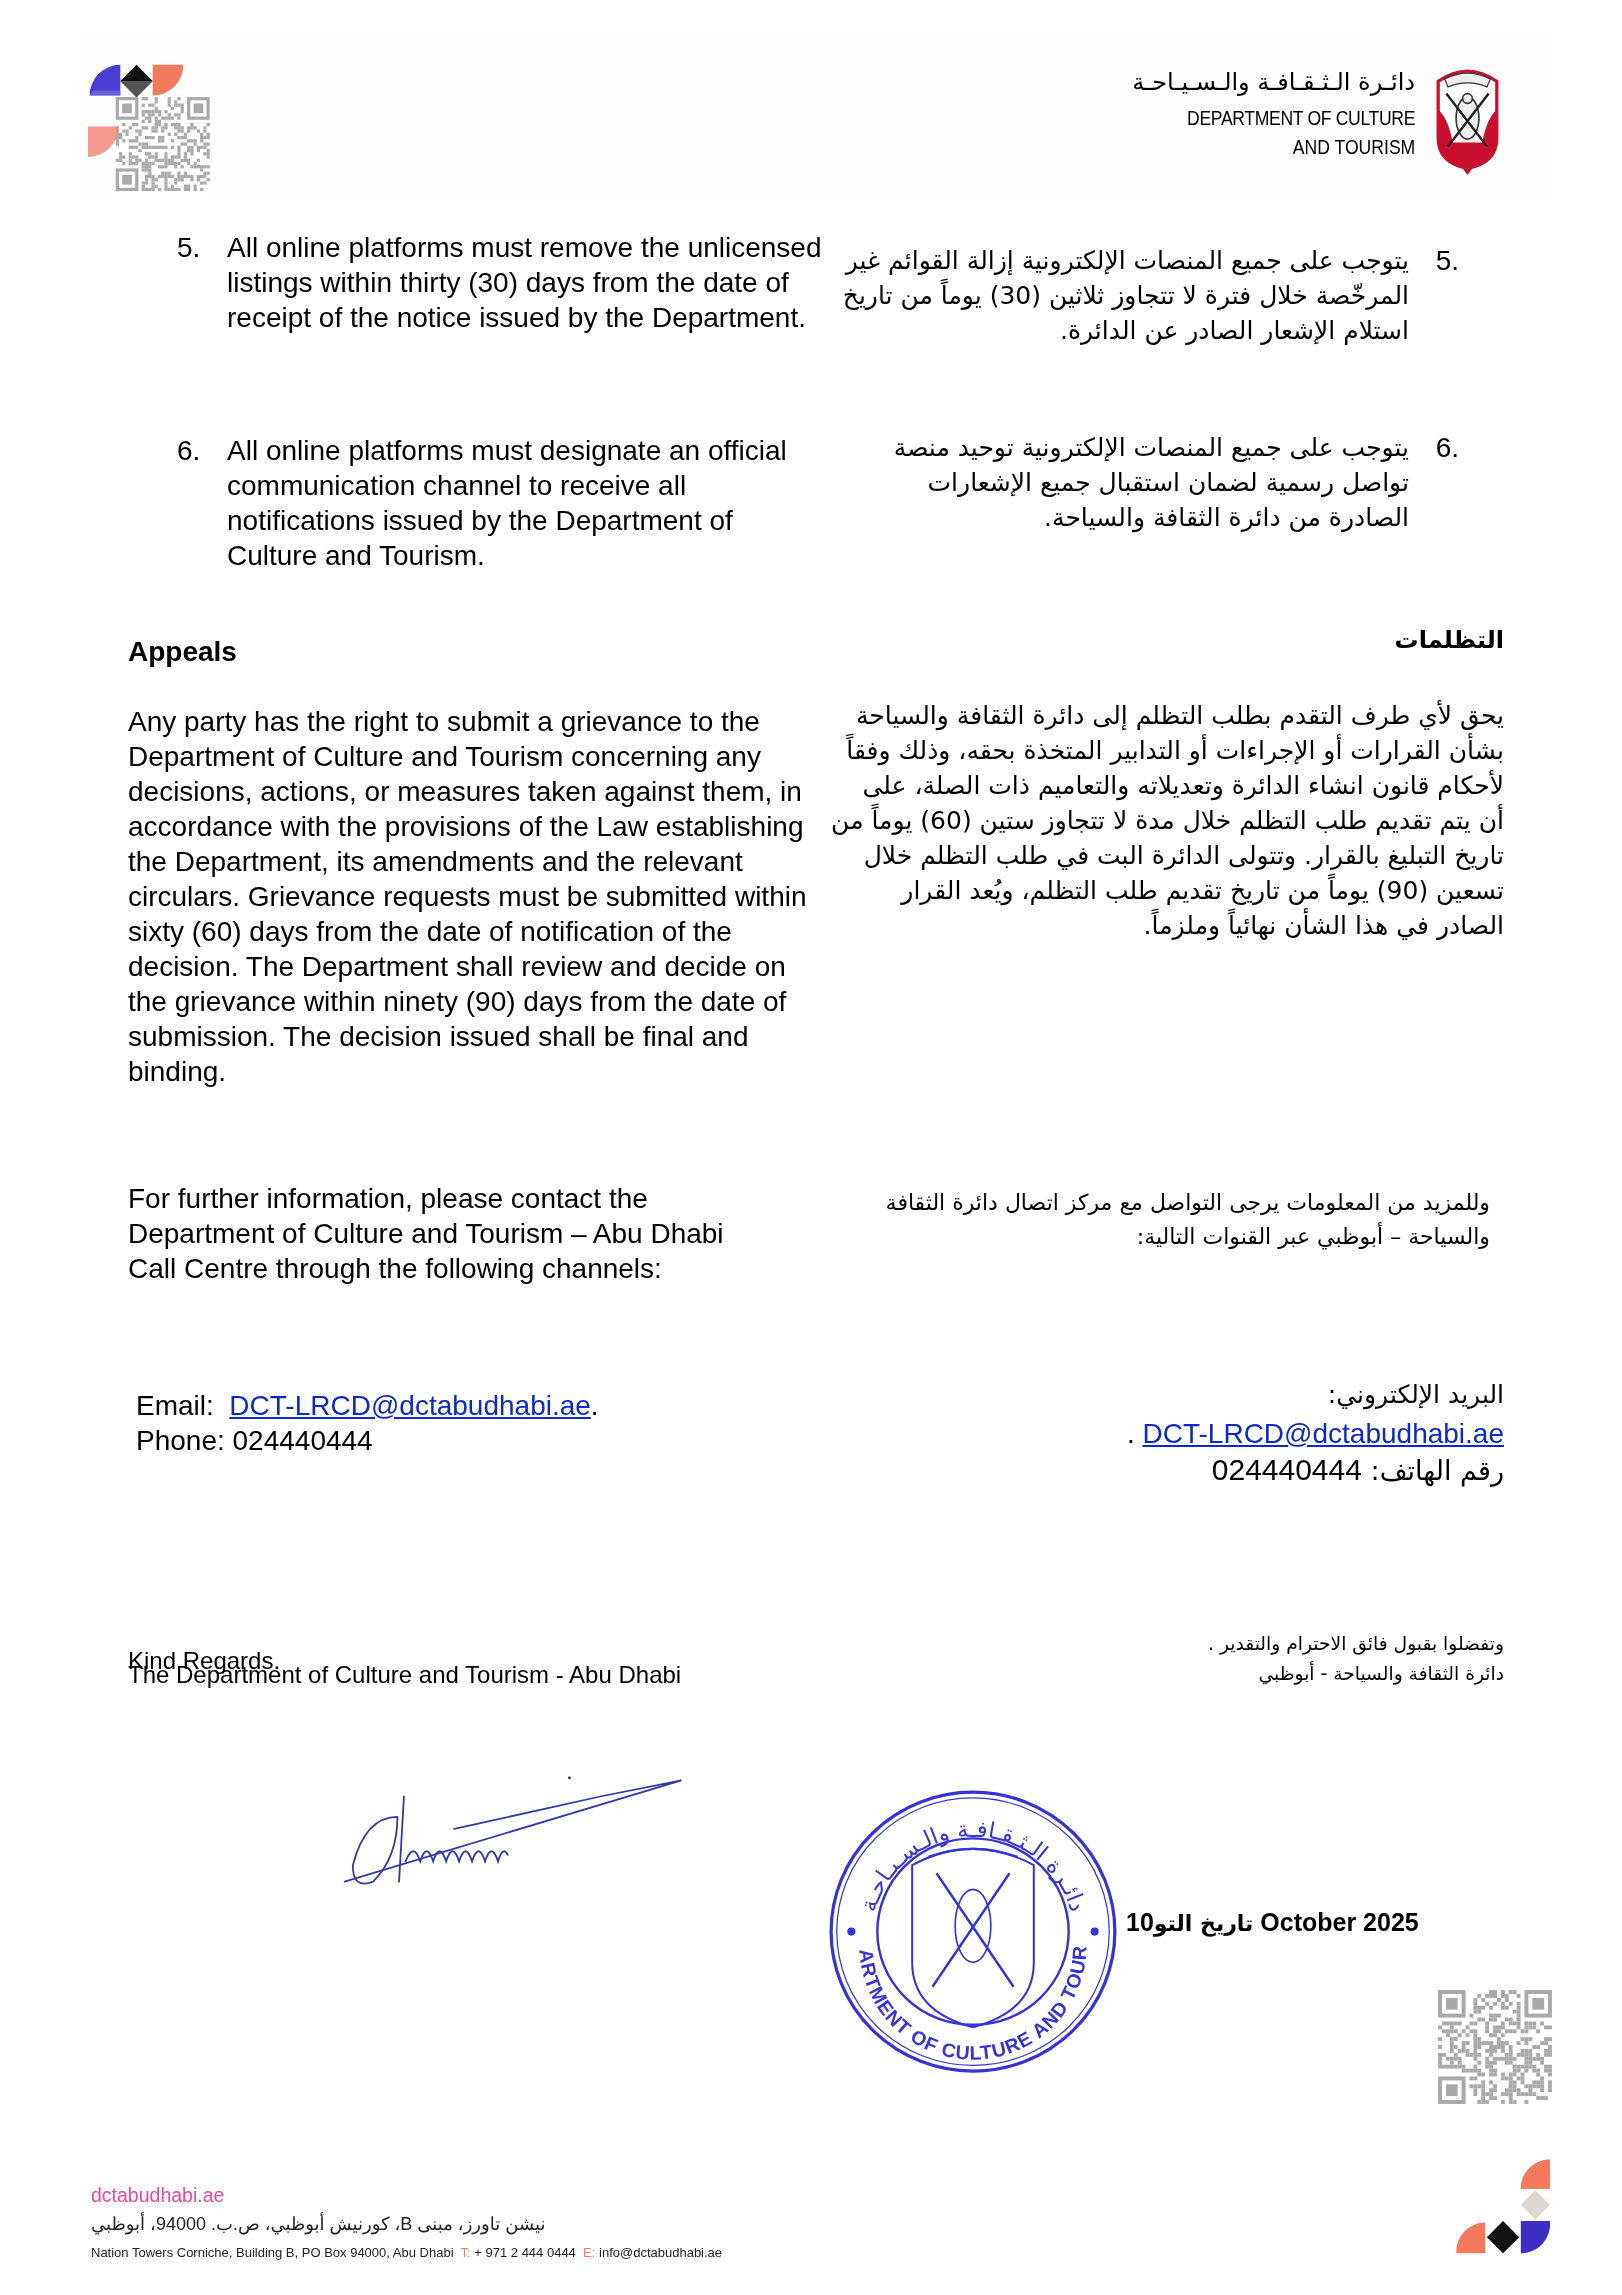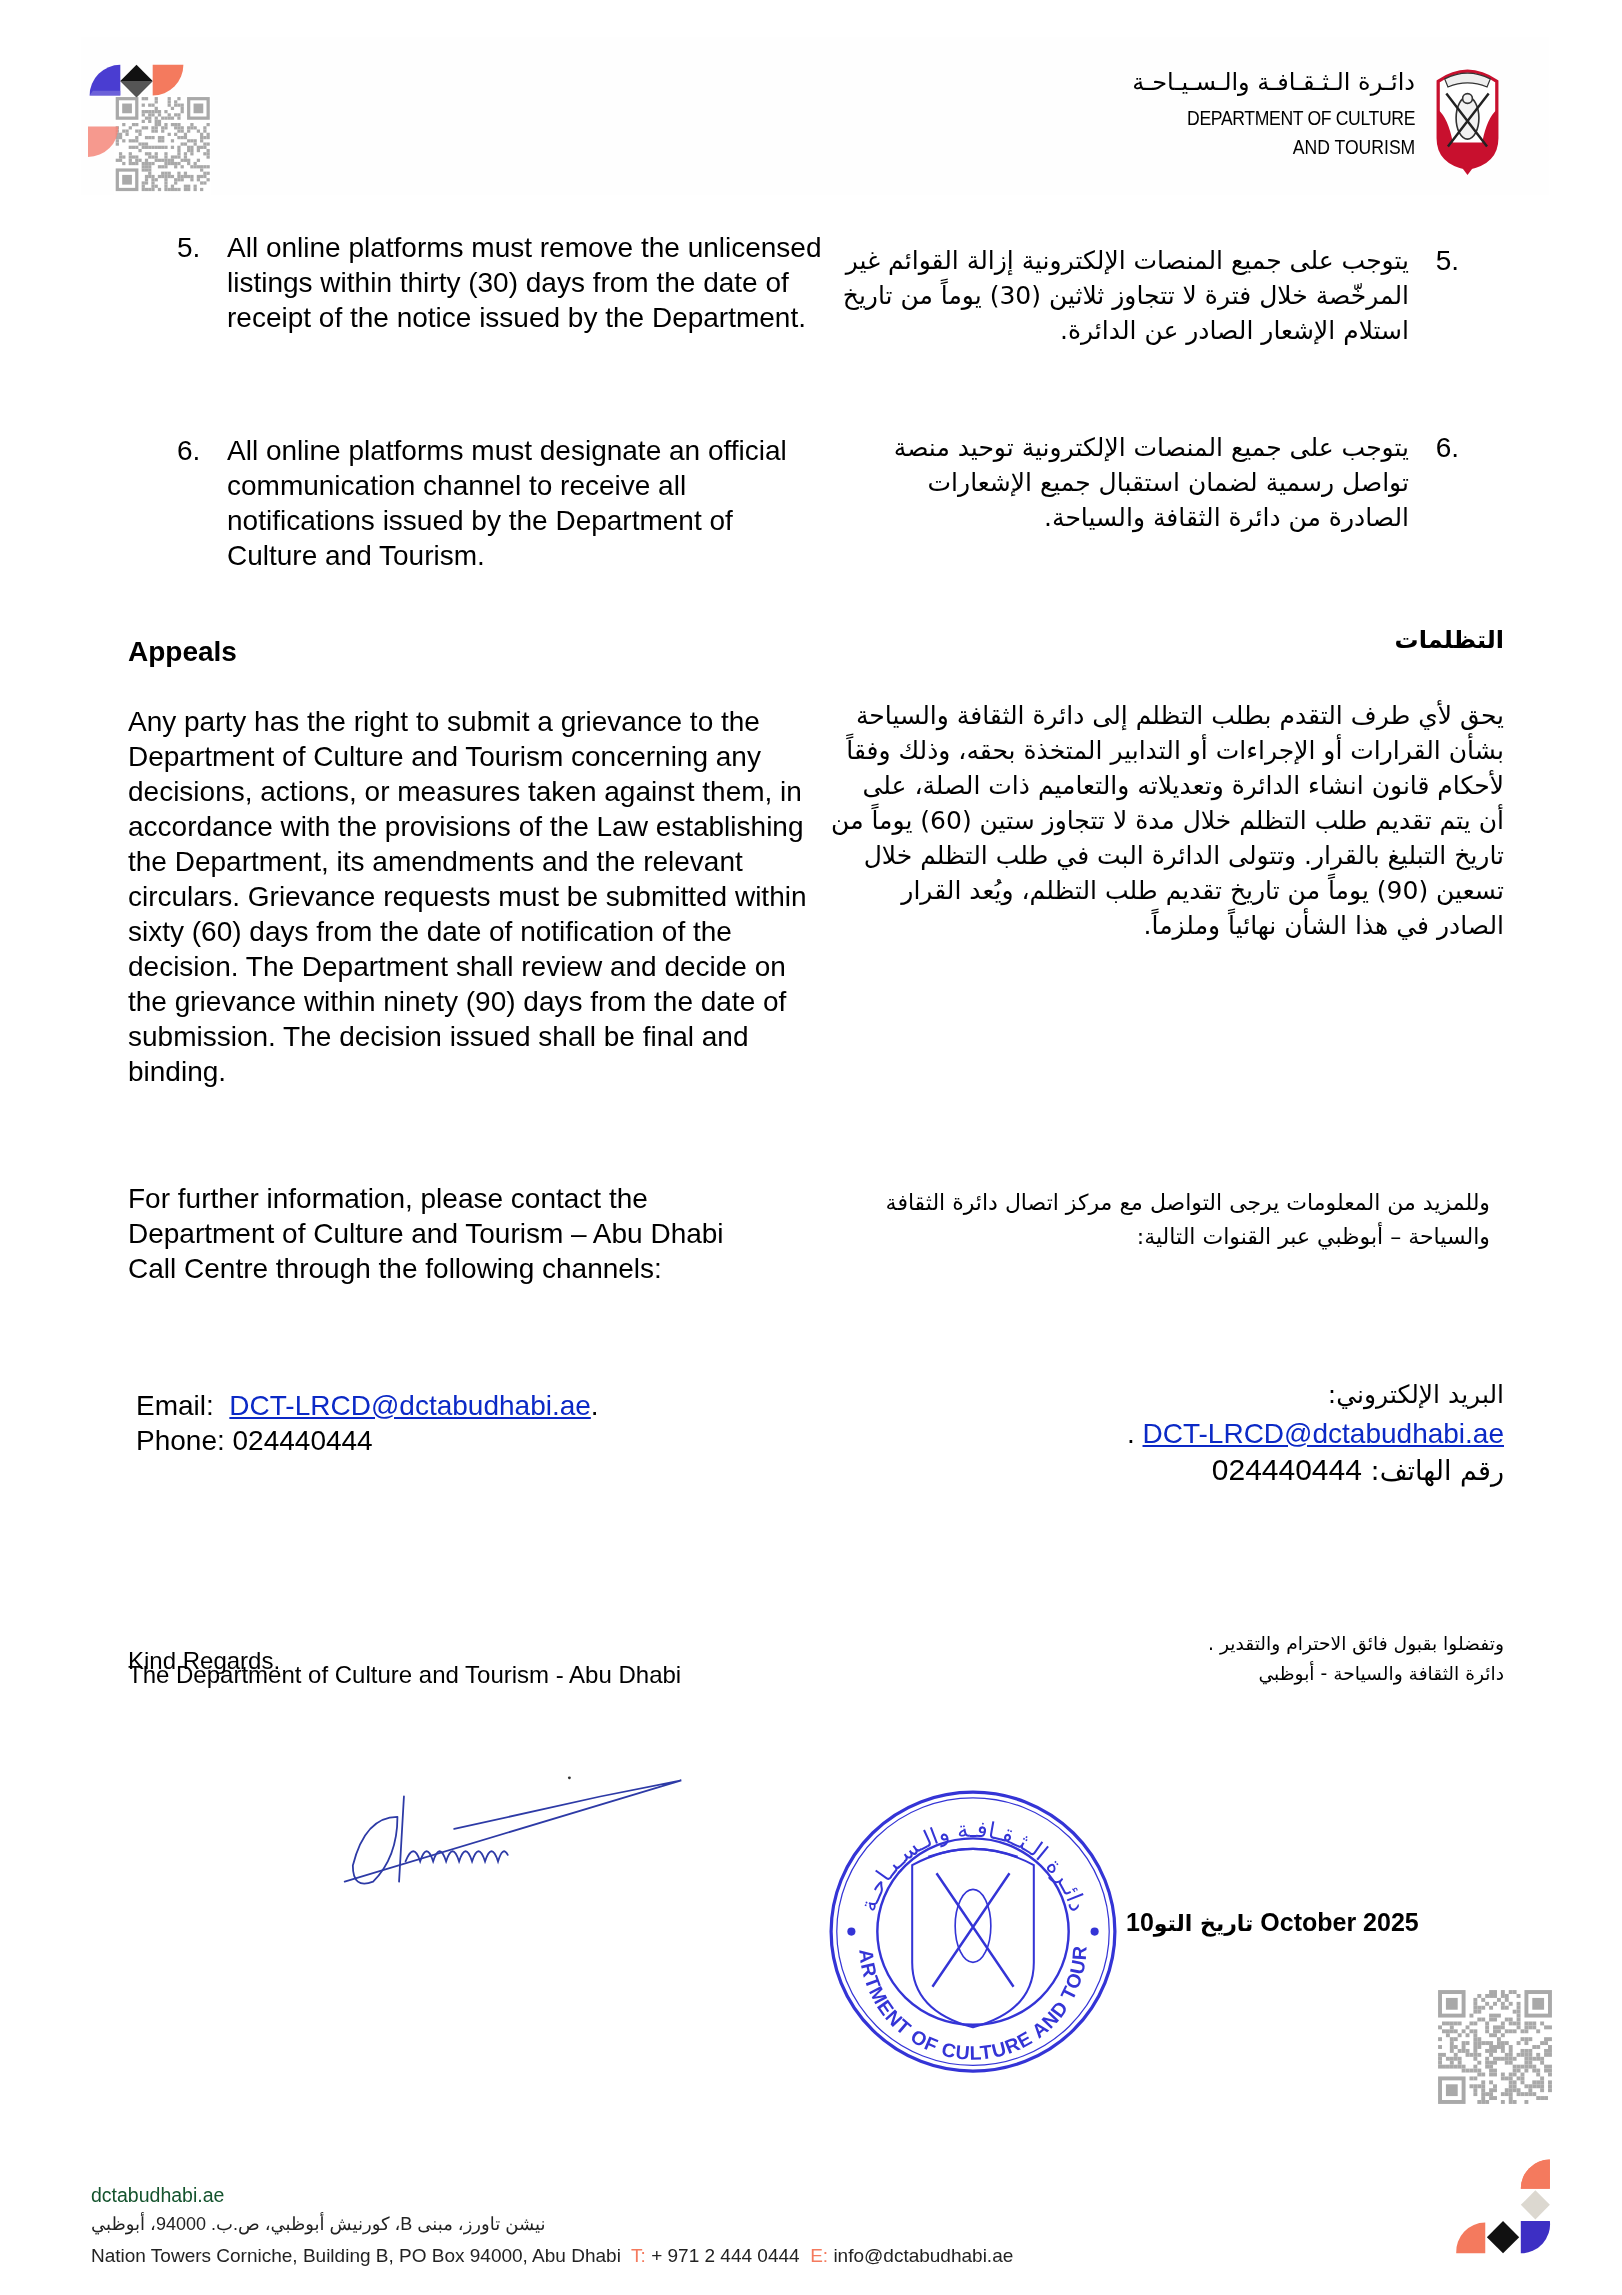--- a/index.html
+++ b/index.html
@@ -754,23 +754,23 @@
       <rect x="14.655172413793103" y="14.655172413793103" width="14.482758620689655" height="14.482758620689655"></rect>
       <rect x="111.20689655172413" y="5" width="33.79310344827586" height="33.79310344827586"></rect>
       <rect x="116.03448275862068" y="9.827586206896552" width="24.137931034482758" height="24.137931034482758" fill="#fff"></rect>
       <rect x="120.86206896551724" y="14.655172413793103" width="14.482758620689655" height="14.482758620689655"></rect>
       <rect x="5" y="111.20689655172413" width="33.79310344827586" height="33.79310344827586"></rect>
       <rect x="9.827586206896552" y="116.03448275862068" width="24.137931034482758" height="24.137931034482758" fill="#fff"></rect>
       <rect x="14.655172413793103" y="120.86206896551724" width="14.482758620689655" height="14.482758620689655"></rect>
     </g>
 </svg>
 
-<div class="abs" style="left:91px;top:2184px;font-size:19.5px;color:#14532d;">dctabudhabi.ae</div>
+<div class="abs" style="left:91px;top:2184px;font-size:19.5px;color:#ec4899;">dctabudhabi.ae</div>
 <div class="abs" style="left:91px;top:2213px;font-size:18px;color:#222;font-family:Liberation Sans, sans-serif;direction:rtl;white-space:nowrap;">نيشن تاورز، مبنى B، كورنيش أبوظبي، ص.ب. 94000، أبوظبي</div>
-<div class="abs" style="left:91px;top:2245px;font-size:19px;color:#222;white-space:nowrap;">
+<div class="abs" style="left:91px;top:2245px;font-size:13px;color:#222;white-space:nowrap;">
   <span>Nation Towers Corniche, Building B, PO Box 94000, Abu Dhabi</span>&nbsp;
   <span style="color:#f47a5e;">T:</span>
   <span>+ 971 2 444 0444</span>&nbsp;
   <span style="color:#f47a5e;">E:</span>
   <span>info@dctabudhabi.ae</span>
 </div>
 
 <svg class="abs" style="left:1442px;top:2158px" width="114" height="105" viewBox="0 0 140 130">
   <path d="M95,38 L95,2 A36,36 0 0 0 59,38 Z" transform="translate(38,0)" fill="#f47a5e"></path>
   <path d="M97,38 L133,38 L133,2 A36,36 0 0 0 97,38 Z" fill="#f47a5e"></path>

